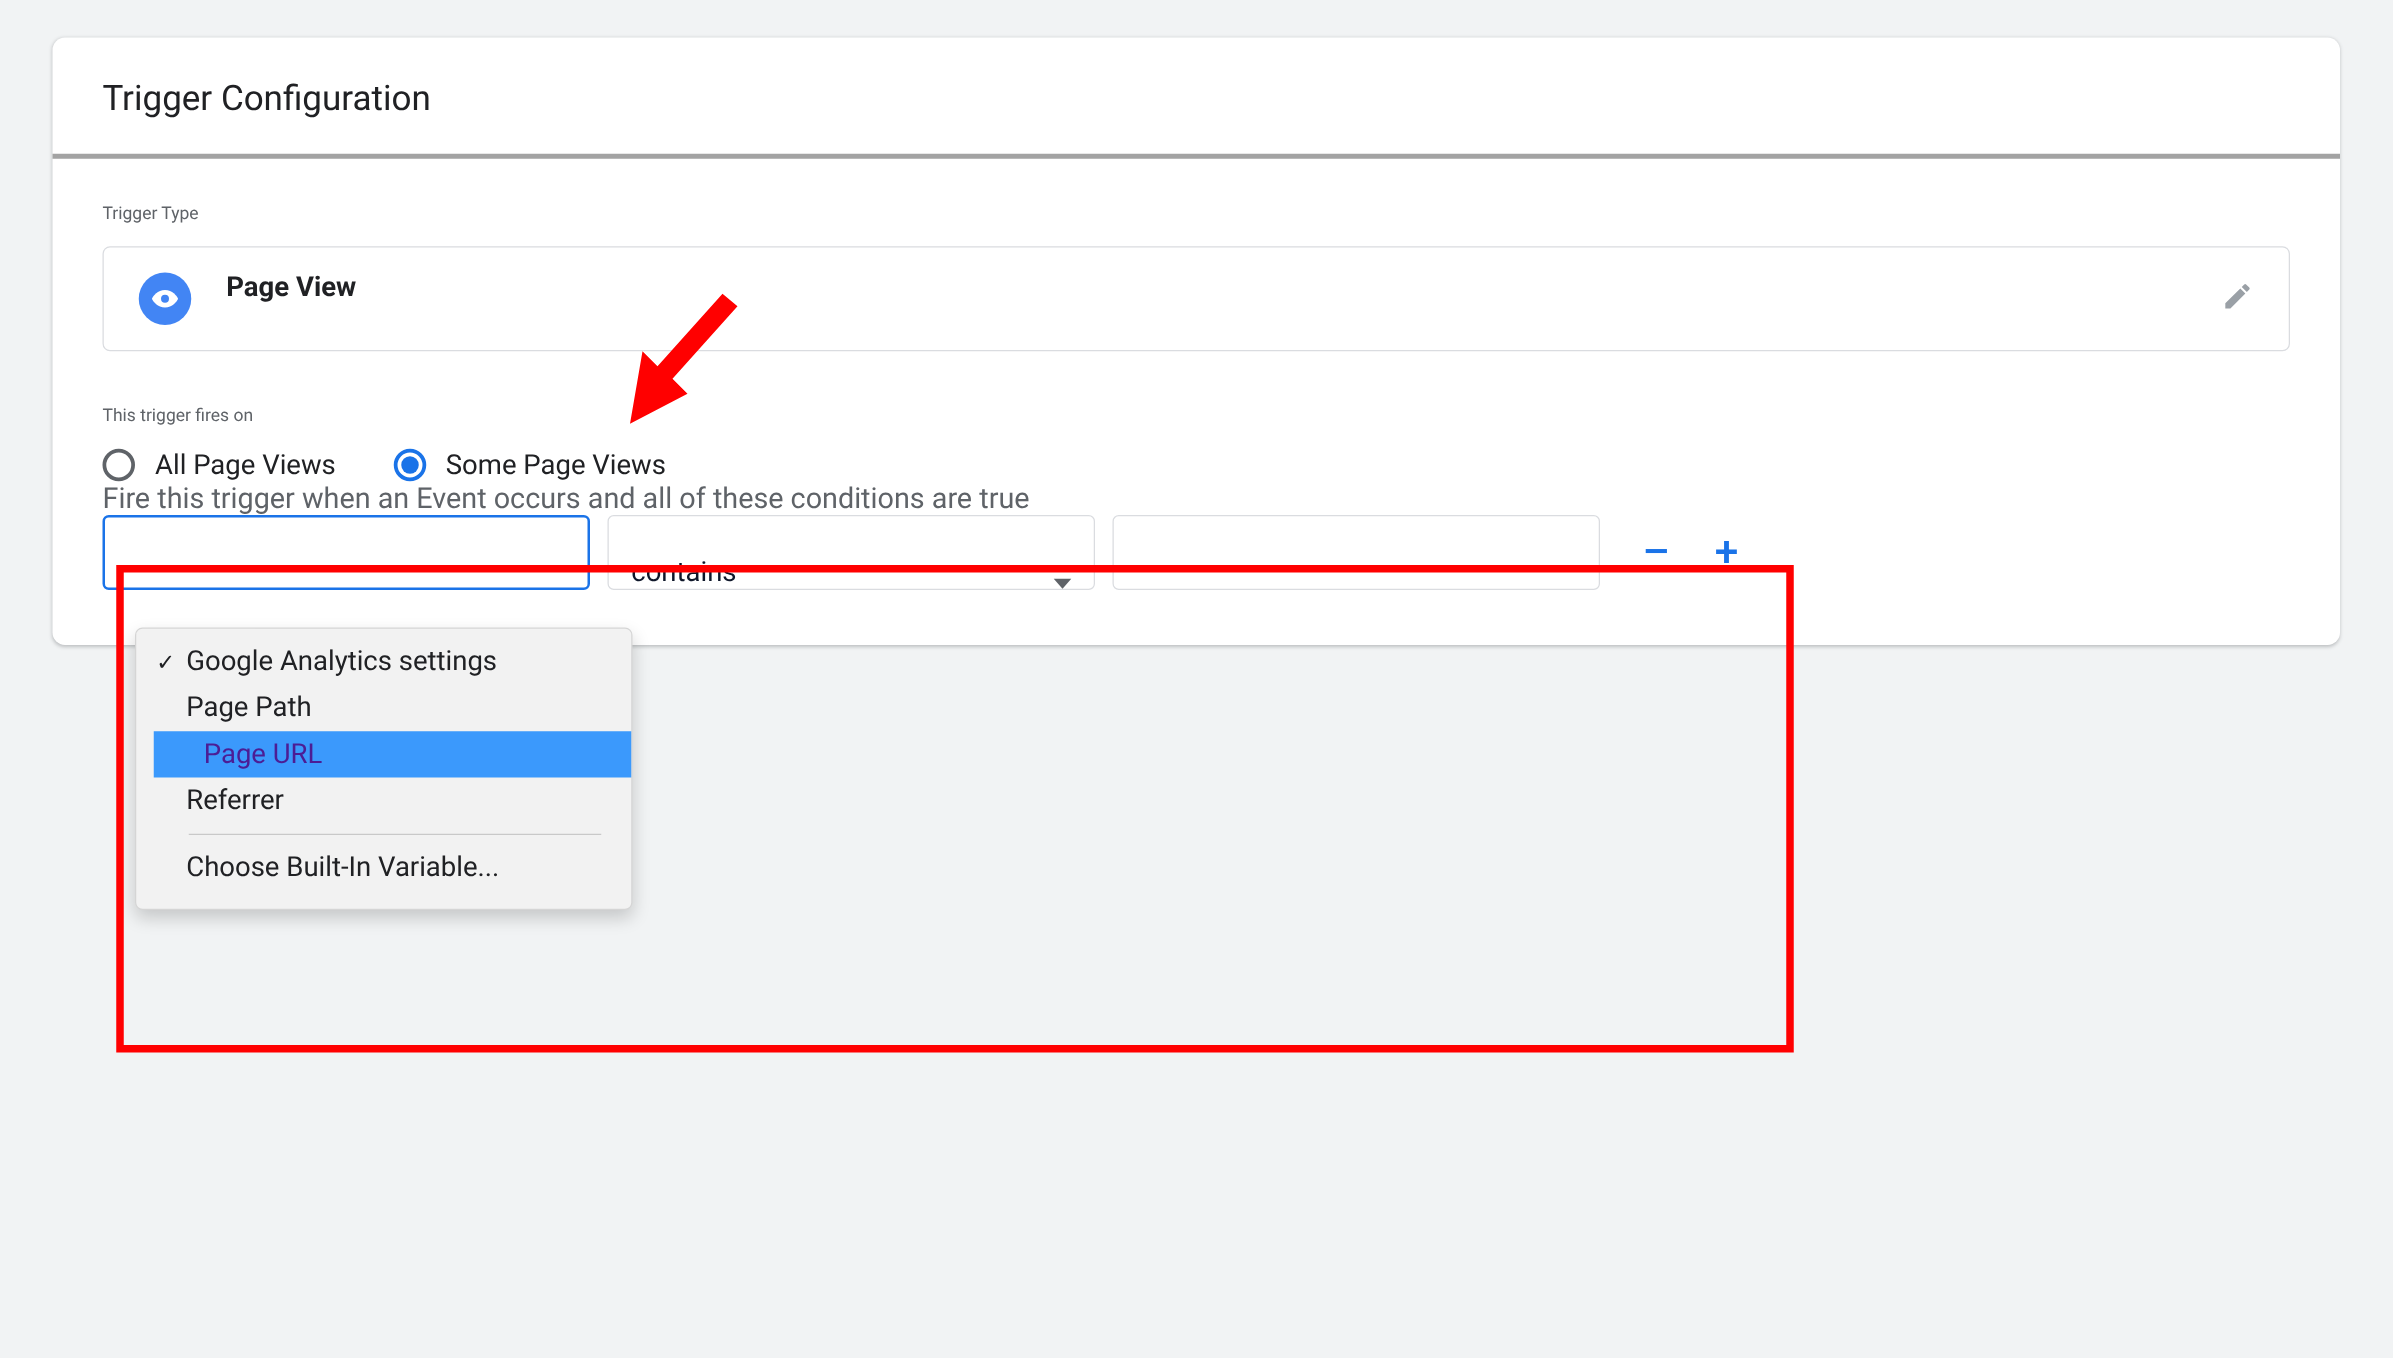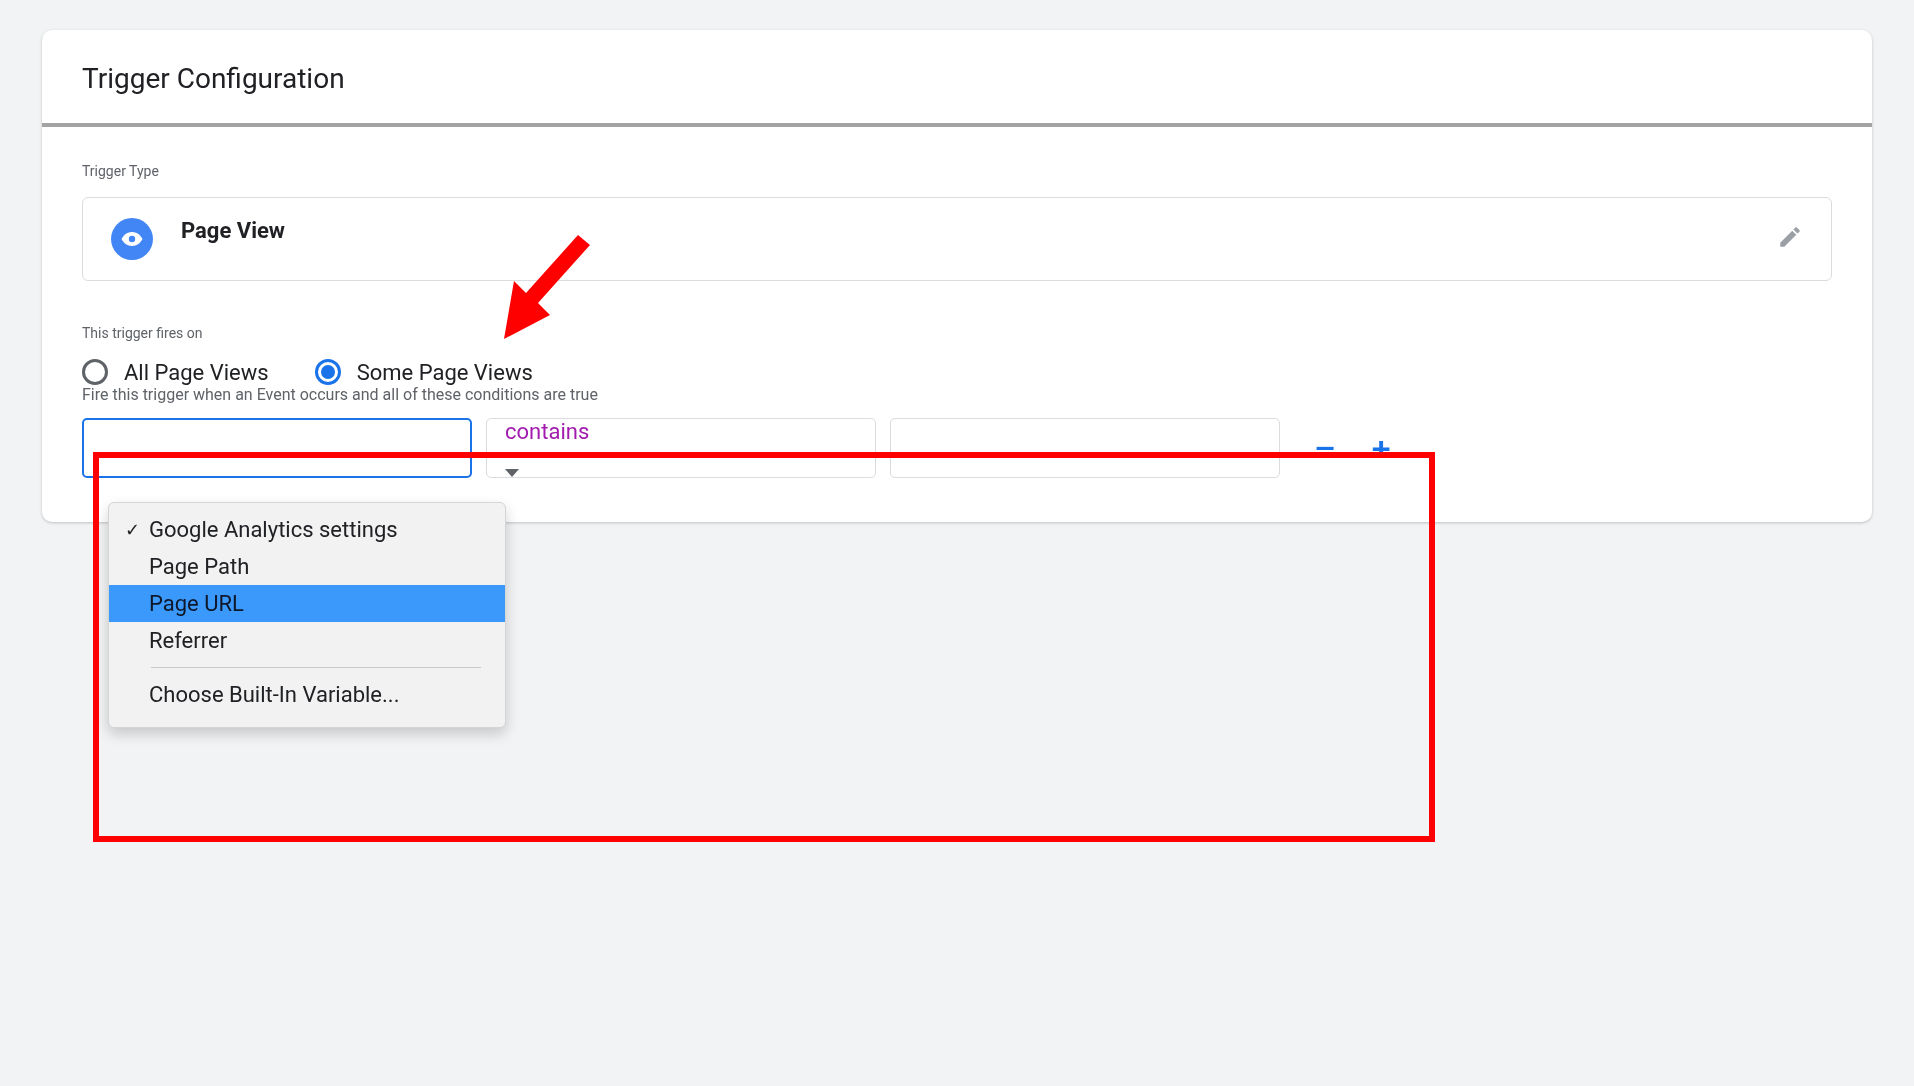--- a/index.html
+++ b/index.html
@@ -86,48 +86,46 @@
   .radio-dot {
     width: 14px; height: 14px; border-radius: 50%; background: #1a73e8;
   }
   .arrow-annotation {
     position: absolute;
     left: 398px;
     top: -128px;
     pointer-events: none;
   }
   .conditions-label {
-    font-size: 16px;
+    font-size: 23px;
     color: #5f6368;
-    margin-bottom: 14px;
   }
   .cond-row {
     display: flex;
     align-items: center;
     gap: 14px;
   }
   .var-select-box {
     width: 390px; height: 60px;
     border: 2px solid #1a73e8;
     border-radius: 5px;
     position: relative;
   }
   .op-select {
     width: 390px; height: 60px;
     border: 1px solid #dadce0;
     border-radius: 5px;
     display: flex;
-    align-items: flex-start;
+    align-items: flex-end;
     justify-content: space-between;
     padding: 0 18px;
     font-size: 22px;
-    color: #a21caf;
+    color: #0f172a;
     background: #fff;
     cursor: pointer;
-    flex-direction: column;
   }
   .op-select .caret {
     width: 0; height: 0;
     border-left: 7px solid transparent;
     border-right: 7px solid transparent;
     border-top: 8px solid #5f6368;
   }
   .value-input {
     width: 390px; height: 60px;
     border: 1px solid #dadce0;
@@ -172,21 +170,22 @@
     cursor: pointer;
   }
   .dd-item .check {
     width: 16px;
     display: inline-block;
     font-size: 18px;
     color: #202124;
   }
   .dd-item.highlight {
     background: #3b99fc;
-    color: #0f172a;
+    color: #4c1d95;
+    margin-left: 14px;
   }
   .dd-sep {
     margin: 8px 24px 8px 42px;
     border: none;
     border-top: 1px solid #c9c9c9;
   }
   
   .red-box {
     position: absolute;
     left: 51px;

